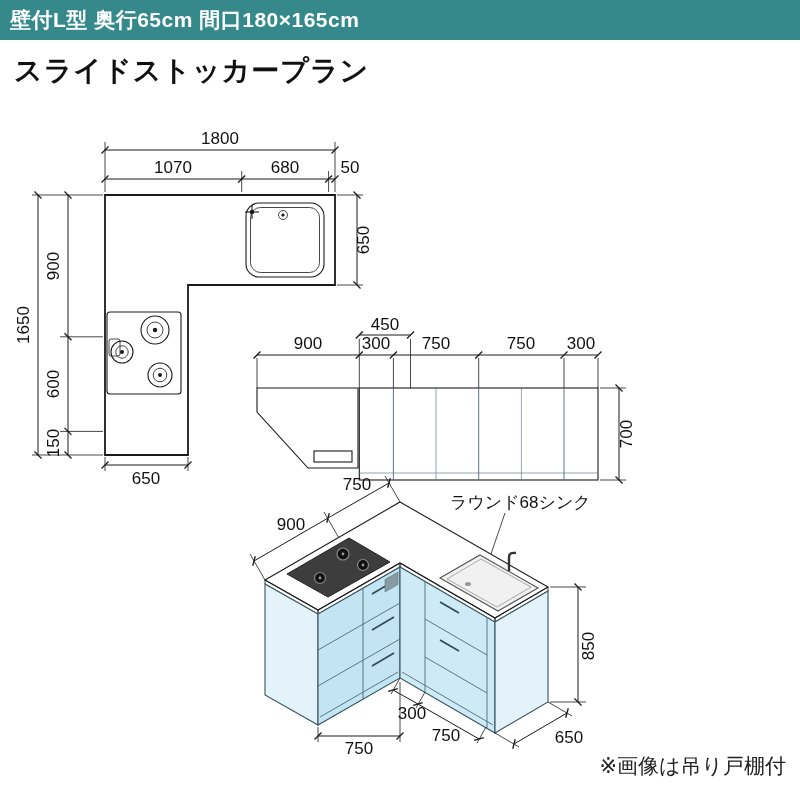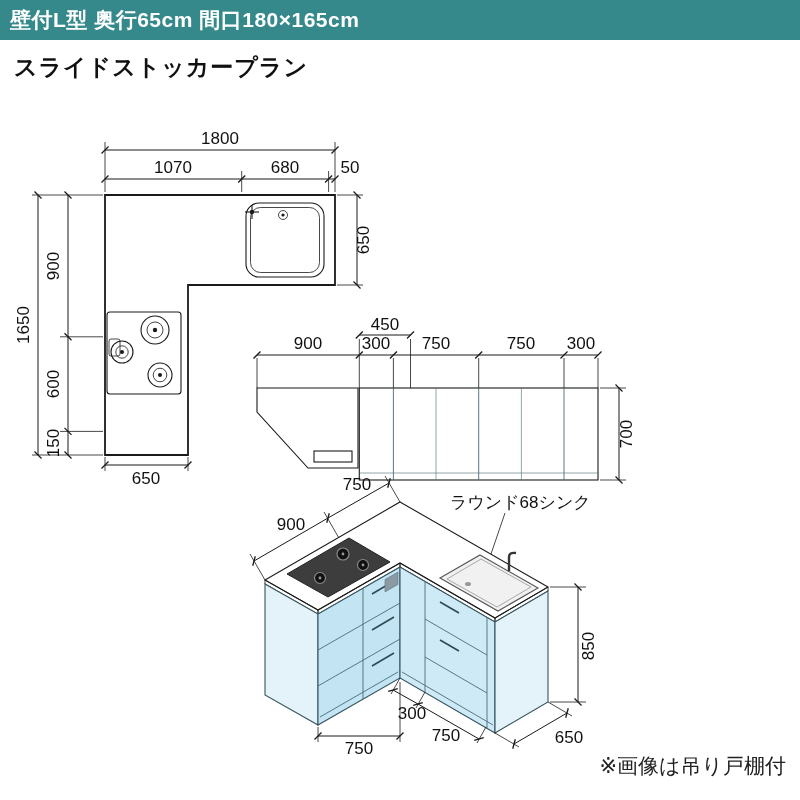--- a/index.html
+++ b/index.html
@@ -3,21 +3,21 @@
 <meta charset="utf-8">
 <style>
   html,body{margin:0;padding:0;}
   body{width:800px;height:800px;background:#ffffff;position:relative;overflow:hidden;
        font-family:"Liberation Sans","DejaVu Sans",sans-serif;}
   .page{position:absolute;inset:0;padding-left:27px;}
   header.bar{position:absolute;top:0;left:0;width:800px;height:40px;
              background:var(--header_bg,#35898b);display:flex;align-items:center;}
   header.bar h1{margin:0 0 0 10px;font-size:21px;font-weight:bold;
                 color:var(--header_text,#ffffff);letter-spacing:0.5px;}
-  .subtitle{position:absolute;top:52px;left:14px;font-size:23px;font-weight:600;
+  .subtitle{position:absolute;top:52px;left:14px;font-size:28px;font-weight:600;
             color:#111;letter-spacing:1px;}
   svg.drawing{position:absolute;top:40px;left:0;}
   .note{position:absolute;top:752px;right:14px;font-size:21px;color:#222;}
   .ol{stroke:var(--line,#1a1a1a);stroke-width:1.8;fill:#ffffff;}
   .th{stroke:var(--line,#1a1a1a);stroke-width:1.1;fill:none;}
   .t8{stroke:var(--line,#1a1a1a);stroke-width:0.8;fill:none;}
   .dim{stroke:var(--line,#1a1a1a);stroke-width:1;fill:none;}
   .ext{stroke:var(--line,#1a1a1a);stroke-width:0.8;fill:none;}
   .dl{font-size:17px;fill:#111;text-anchor:middle;}
   .dls{font-size:17px;fill:#111;text-anchor:start;}

